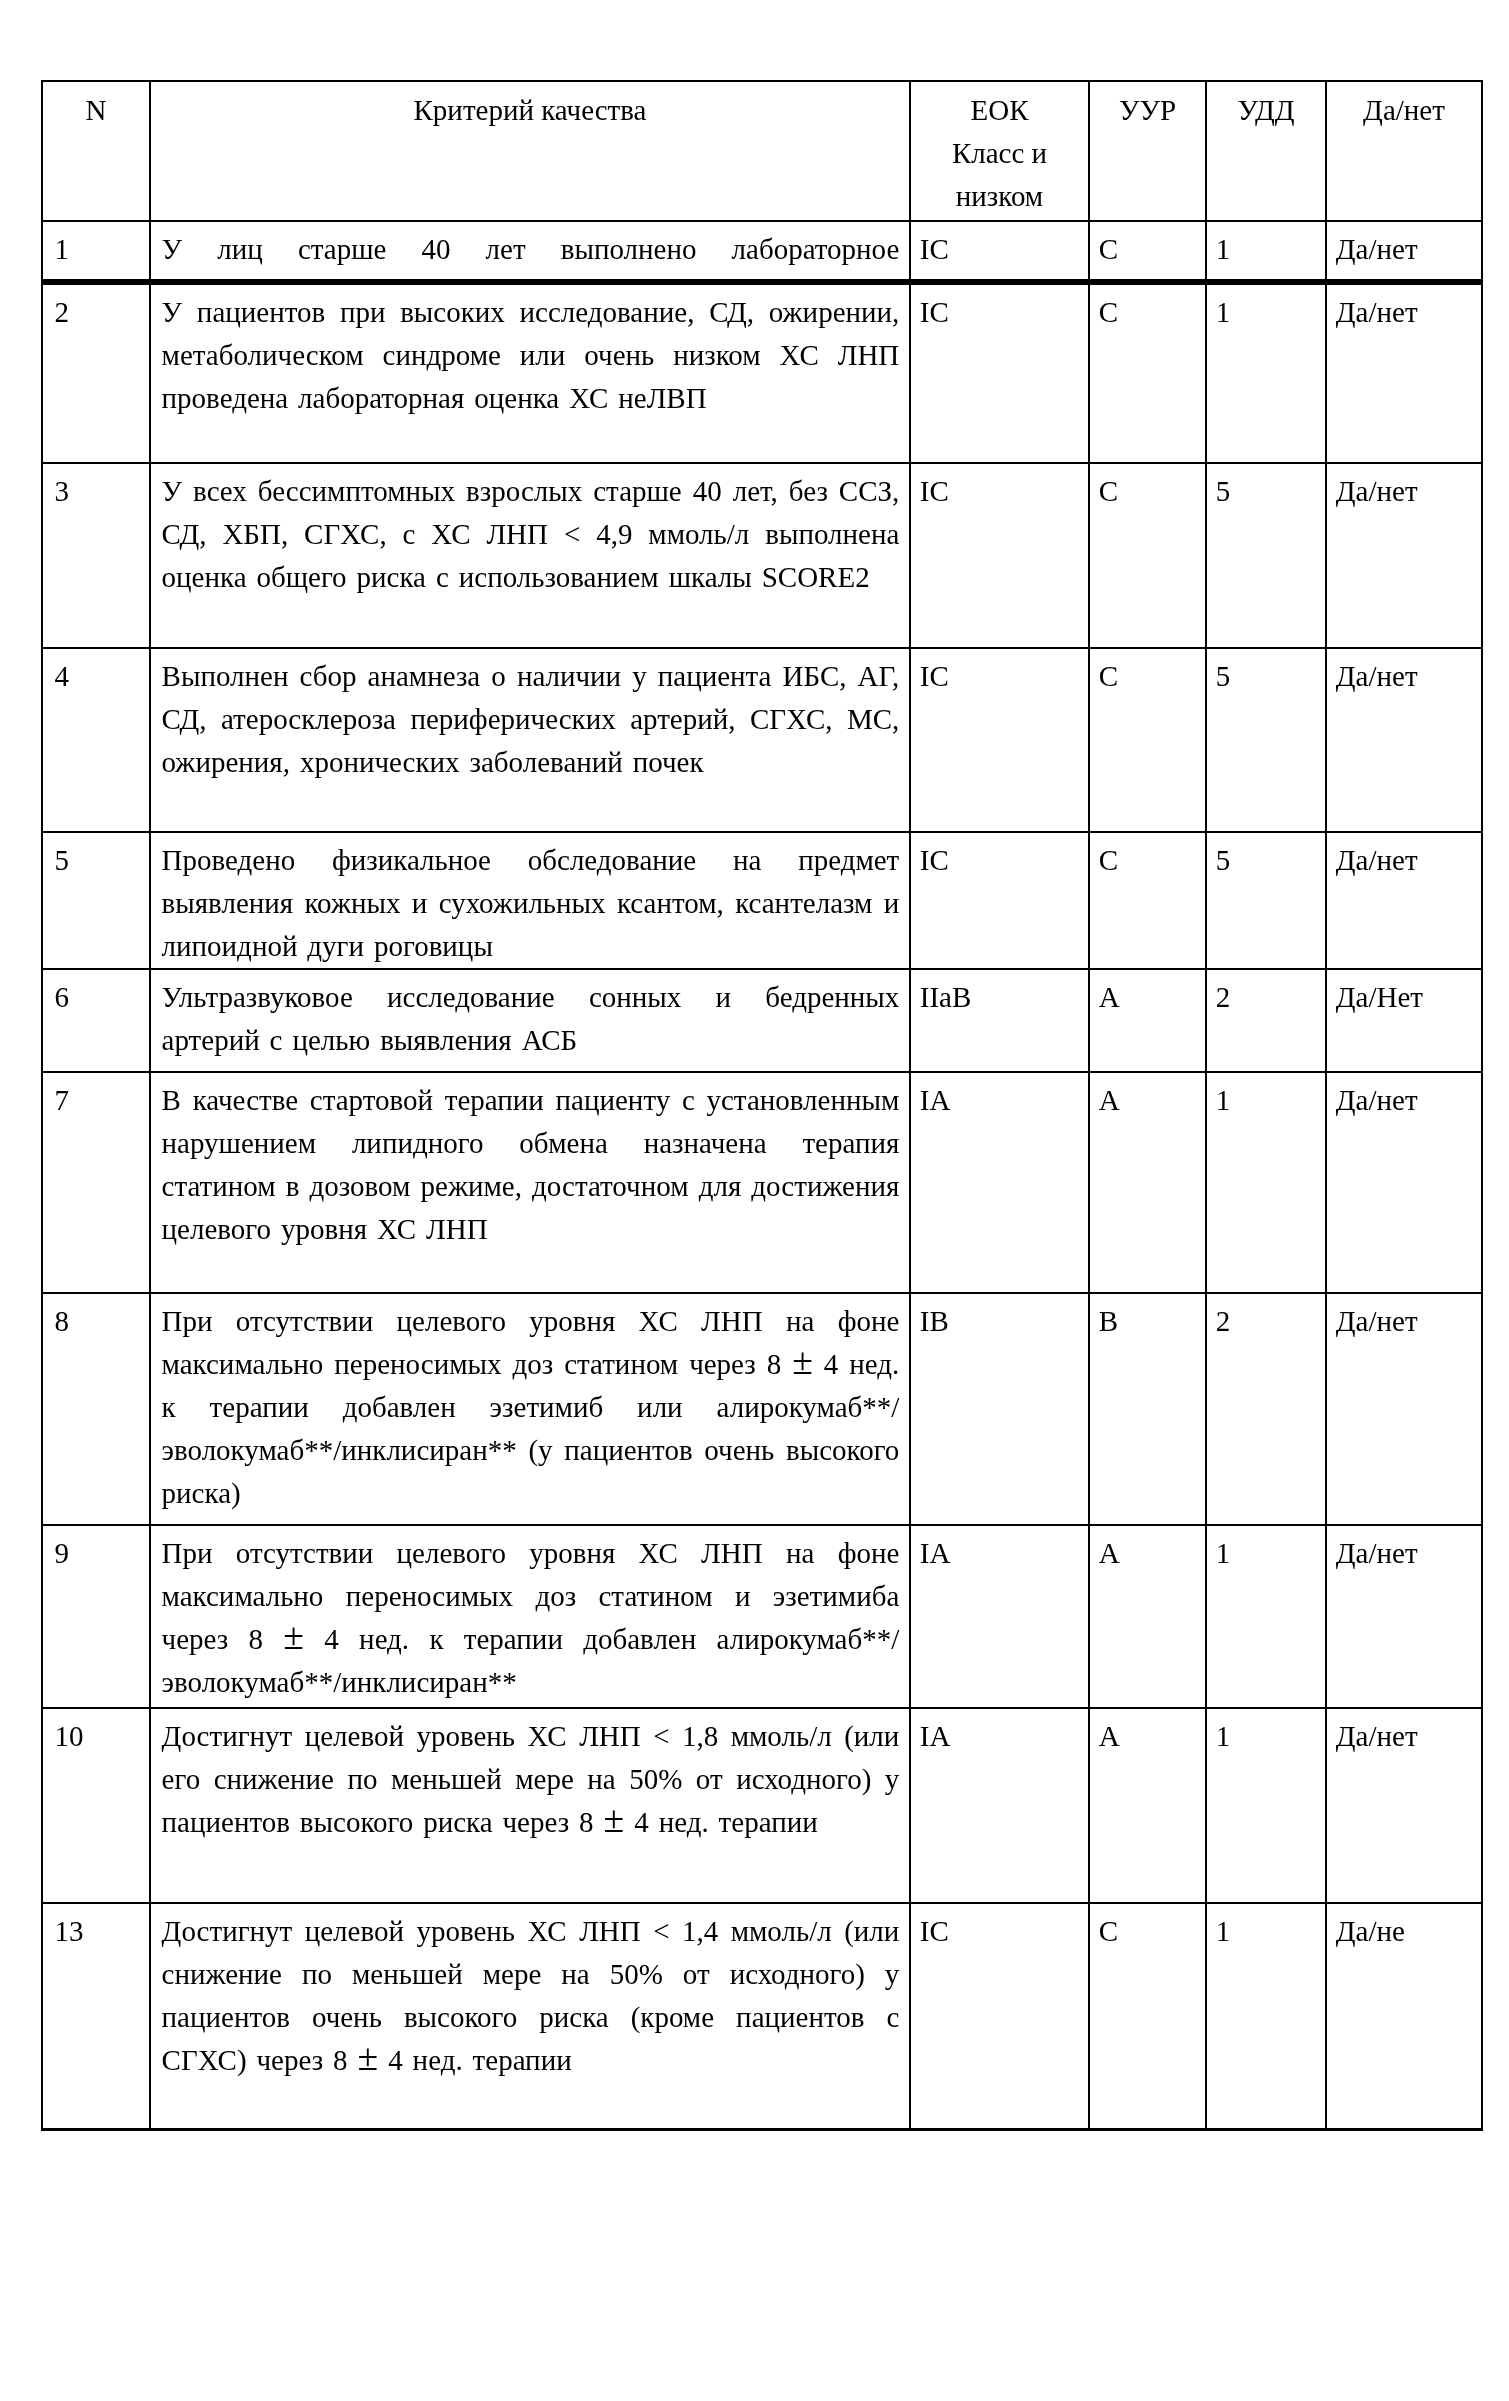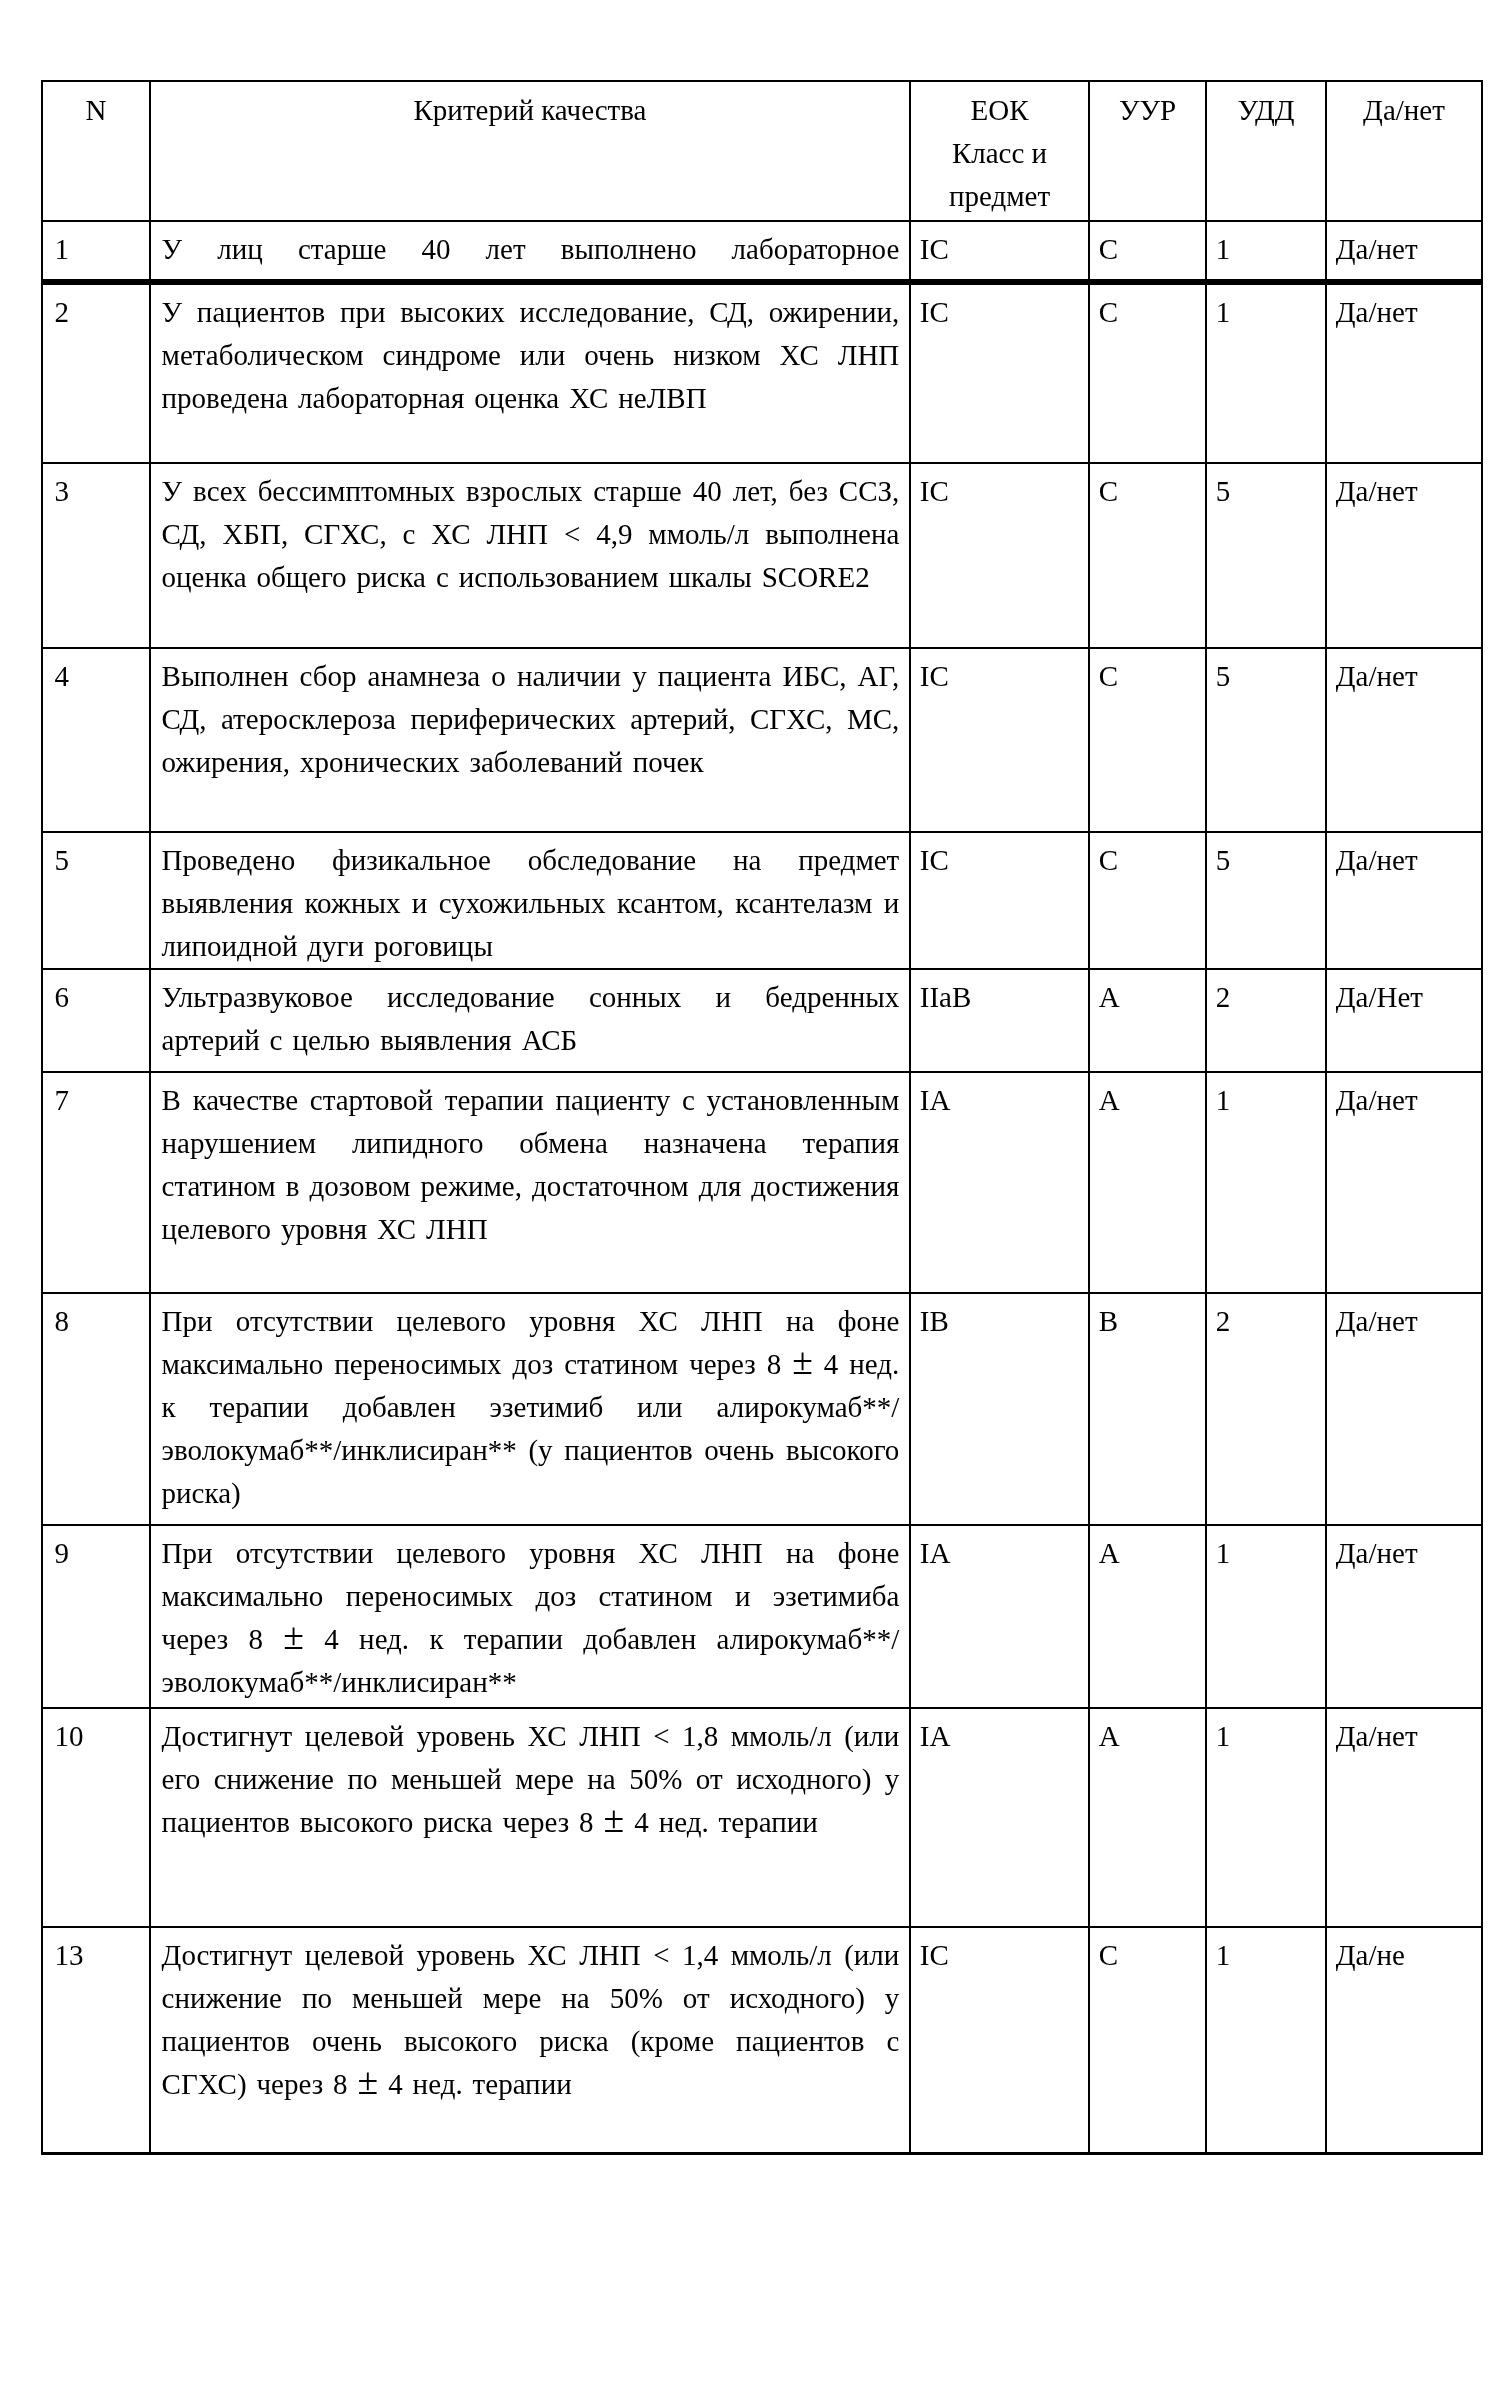--- a/index.html
+++ b/index.html
@@ -43,21 +43,21 @@
       <col style="width:117px">
         <col style="width:120px">
         <col style="width:156px">
     </colgroup>
     <thead>
       <tr style="height:140px">
         <th>N</th>
         <th>Критерий качества</th>
         <th class="th-eok">ЕОК
 Класс и
-предмет</th>
+низком</th>
         <th>УУР</th>
         <th>УДД</th>
         <th>Да/нет</th>
       </tr>
     </thead>
     <tbody>
       <tr class="thick" style="height:61px">
         <td class="ncell">1</td>
         <td class="crit fj">У лиц старше 40 лет выполнено лабораторное</td>
         <td class="val">IC</td>
@@ -122,21 +122,21 @@
         <td class="val">Да/нет</td>
       </tr>
       <tr style="height:183px">
         <td class="ncell">9</td>
         <td class="crit">При отсутствии целевого уровня ХС ЛНП на фоне максимально переносимых доз статином и эзетимиба через 8 <span class="pm">±</span> 4 нед. к терапии добавлен алирокумаб**/эволокумаб**/инклисиран**</td>
         <td class="val">IA</td>
         <td class="val">A</td>
         <td class="val">1</td>
         <td class="val">Да/нет</td>
       </tr>
-      <tr style="height:219px">
+      <tr style="height:195px">
         <td class="ncell">10</td>
         <td class="crit">Достигнут целевой уровень ХС ЛНП &lt; 1,8 ммоль/л (или его снижение по меньшей мере на 50% от исходного) у пациентов высокого риска через 8 <span class="pm">±</span> 4 нед. терапии</td>
         <td class="val">IA</td>
         <td class="val">A</td>
         <td class="val">1</td>
         <td class="val">Да/нет</td>
       </tr>
       <tr style="height:226px">
         <td class="ncell">13</td>
         <td class="crit">Достигнут целевой уровень ХС ЛНП &lt; 1,4 ммоль/л (или снижение по меньшей мере на 50% от исходного) у пациентов очень высокого риска (кроме пациентов с СГХС) через 8 <span class="pm">±</span> 4 нед. терапии</td>

